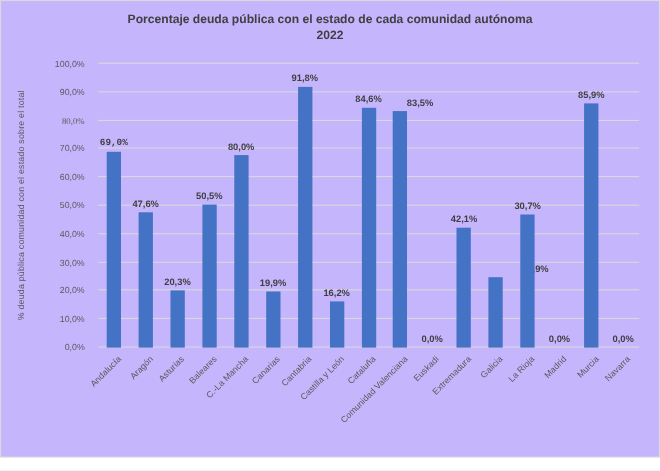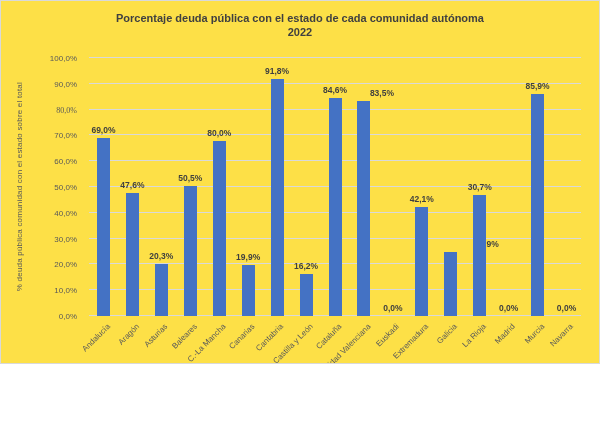--- a/index.html
+++ b/index.html
@@ -1,18 +1,18 @@
 <!DOCTYPE html>
 <html><head>
 <meta charset="utf-8">
 <style>
   html,body { margin:0; padding:0; background:#fff; }
   .frame {
-    position:relative; width:600px; height:364px; box-sizing:border-box;
-    background:#fde047; border:1px solid #d9d9d9;
+    position:relative; width:600px; height:416px; box-sizing:border-box;
+    background:#c4b5fd; border:1px solid #d9d9d9;
     font-family:"Liberation Sans", sans-serif; overflow:hidden;
   }
   .title-block { position:absolute; top:10px; left:0; right:0; text-align:center; }
   .chart-title { font-size:11px; font-weight:bold; color:#404040; line-height:1.3; }
   .chart-subtitle { font-size:11px; font-weight:bold; color:#404040; line-height:1.4; }
   .y-axis-title-wrap {
     position:absolute; left:14px; top:57px; height:258px;
     display:flex; align-items:center;
   }
   .y-axis-title {
@@ -76,21 +76,21 @@
       <div class="gridline" style="bottom: 20%; background: rgb(217, 217, 217);"></div>
       <div class="gridline" style="bottom: 30%; background: rgb(217, 217, 217);"></div>
       <div class="gridline" style="bottom: 40%; background: rgb(217, 217, 217);"></div>
       <div class="gridline" style="bottom: 50%; background: rgb(217, 217, 217);"></div>
       <div class="gridline" style="bottom: 60%; background: rgb(217, 217, 217);"></div>
       <div class="gridline" style="bottom: 70%; background: rgb(217, 217, 217);"></div>
       <div class="gridline" style="bottom: 80%; background: rgb(217, 217, 217);"></div>
       <div class="gridline" style="bottom: 90%; background: rgb(217, 217, 217);"></div>
       <div class="gridline" style="bottom: 100%; background: rgb(217, 217, 217);"></div>
       <div class="bar" style="left: calc(2.94118% - 6.5px); height: 69%; background: rgb(68, 114, 196);"></div>
-      <div class="bar-label" style="left: 2.94118%; bottom: calc(69% + 3px); color: rgb(63, 63, 63);">69,0%</div>
+      <div class="bar-label" style="left: 2.94118%; bottom: calc(69% + 3px); color: rgb(63, 63, 63); font-family: Liberation Mono, monospace;">69,0%</div>
       <div class="bar" style="left: calc(8.82353% - 6.5px); height: 47.6%; background: rgb(68, 114, 196);"></div>
       <div class="bar-label" style="left: 8.82353%; bottom: calc(47.6% + 3px); color: rgb(63, 63, 63);">47,6%</div>
       <div class="bar" style="left: calc(14.7059% - 6.5px); height: 20.3%; background: rgb(68, 114, 196);"></div>
       <div class="bar-label" style="left: 14.7059%; bottom: calc(20.3% + 3px); color: rgb(63, 63, 63);">20,3%</div>
       <div class="bar" style="left: calc(20.5882% - 6.5px); height: 50.5%; background: rgb(68, 114, 196);"></div>
       <div class="bar-label" style="left: 20.5882%; bottom: calc(50.5% + 3px); color: rgb(63, 63, 63);">50,5%</div>
       <div class="bar" style="left: calc(26.4706% - 6.5px); height: 68%; background: rgb(68, 114, 196);"></div>
       <div class="bar-label" style="left: 26.4706%; bottom: calc(68% + 3px); color: rgb(63, 63, 63);">80,0%</div>
       <div class="bar" style="left: calc(32.3529% - 6.5px); height: 19.9%; background: rgb(68, 114, 196);"></div>
       <div class="bar-label" style="left: 32.3529%; bottom: calc(19.9% + 3px); color: rgb(63, 63, 63);">19,9%</div>

